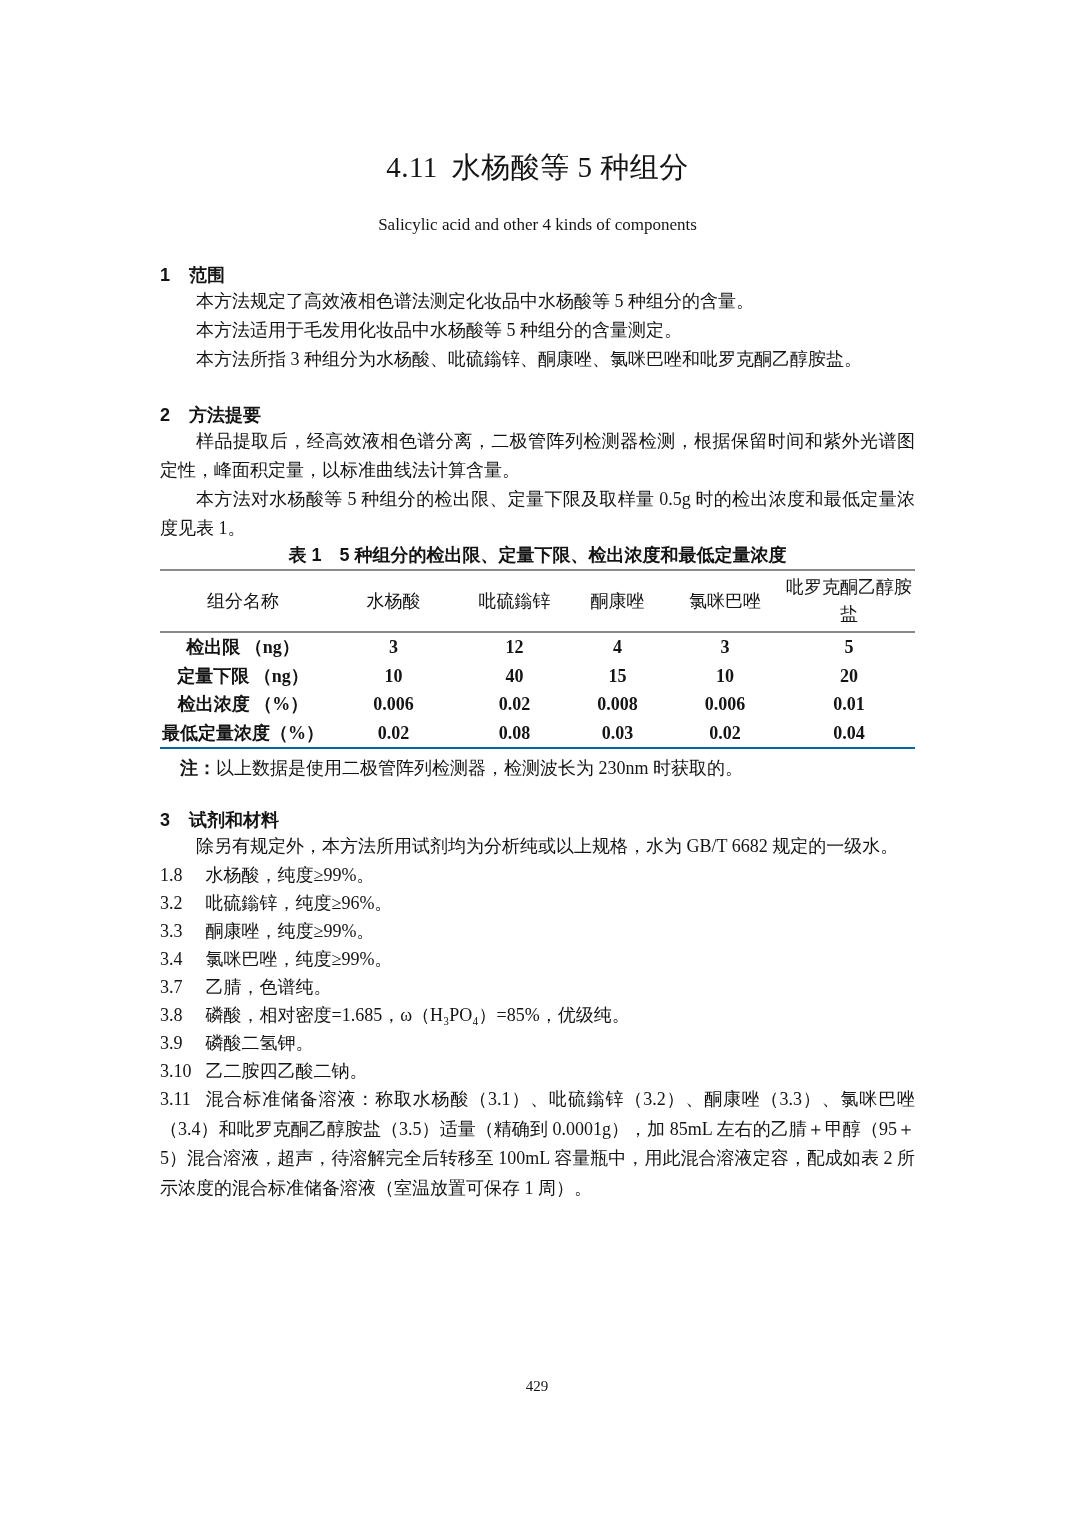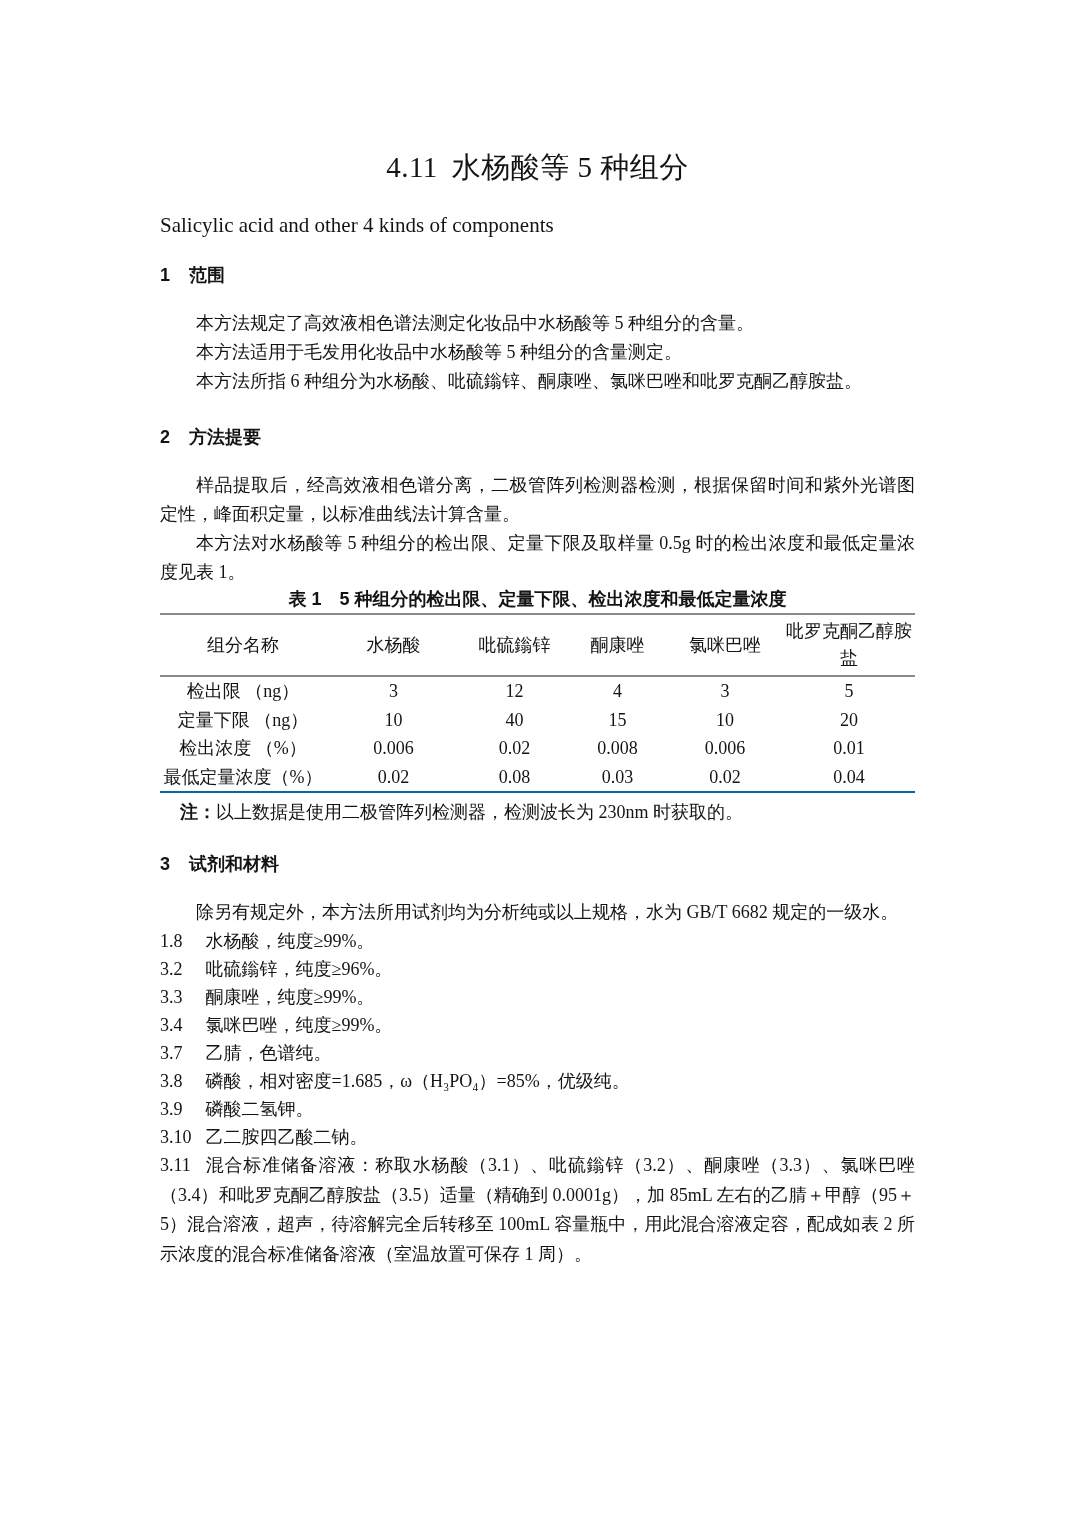--- a/index.html
+++ b/index.html
@@ -19,42 +19,42 @@
   }
   .title {
     font-size: 29px;
     text-align: center;
     letter-spacing: 0.5px;
     line-height: 38px;
     white-space: nowrap;
   }
   .title .tnum { margin-right: 14px; }
   .subtitle {
-    font-size: 21px;
-    text-align: left;
+    font-size: 17px;
+    text-align: center;
     margin-top: 28px;
     line-height: 22px;
   }
   .sec-heading {
     font-family: "Liberation Sans", "DejaVu Sans", sans-serif;
     font-weight: bold;
     font-size: 18px;
     line-height: 24px;
   }
   .sec-num { display: inline-block; margin-right: 19px; }
   .mt-h1 { margin-top: 27px; }
   .mt-h2 { margin-top: 29px; }
   .mt-h3 { margin-top: 26px; }
   p.body {
     font-size: 18px;
     line-height: 29px;
     margin: 0;
     text-align: justify;
   }
-  p.first { margin-top: 22px; }
+  p.first { }
   .indent { text-indent: 36px; }
   .tbl-caption {
     font-family: "Liberation Sans", "DejaVu Sans", sans-serif;
     font-weight: bold;
     font-size: 18px;
     text-align: center;
     line-height: 24px;
     margin-top: 0px;
   }
   table.t1 {
@@ -72,20 +72,21 @@
     text-align: center;
     vertical-align: middle;
     padding: 3px 2px;
     line-height: 27px;
   }
   table.t1 td {
     text-align: center;
     vertical-align: middle;
     padding: 0 2px;
     line-height: 28.5px;
+    font-weight: bold;
   }
   .note {
     font-size: 18px;
     line-height: 28px;
     margin: 5px 0 0 0;
     text-indent: 20px;
   }
   .note-label {
     font-family: "Liberation Sans", "DejaVu Sans", sans-serif;
     font-weight: bold;
@@ -115,21 +116,21 @@
     <span class="tnum">4.11</span><span>水杨酸等 5 种组分</span>
   </div>
 
   <div class="subtitle">Salicylic acid and other 4 kinds of components</div>
 
   <div class="sec-heading mt-h1">
     <span class="sec-num">1</span><span>范围</span>
   </div>
   <p class="body indent first">本方法规定了高效液相色谱法测定化妆品中水杨酸等 5 种组分的含量。</p>
   <p class="body indent">本方法适用于毛发用化妆品中水杨酸等 5 种组分的含量测定。</p>
-  <p class="body indent">本方法所指 6 种组分为水杨酸、吡硫鎓锌、酮康唑、氯咪巴唑和吡罗克酮乙醇胺盐。</p>
+  <p class="body indent">本方法所指 3 种组分为水杨酸、吡硫鎓锌、酮康唑、氯咪巴唑和吡罗克酮乙醇胺盐。</p>
 
   <div class="sec-heading mt-h2">
     <span class="sec-num">2</span><span>方法提要</span>
   </div>
   <p class="body indent first">样品提取后，经高效液相色谱分离，二极管阵列检测器检测，根据保留时间和紫外光谱图定性，峰面积定量，以标准曲线法计算含量。</p>
   <p class="body indent">本方法对水杨酸等 5 种组分的检出限、定量下限及取样量 0.5g 时的检出浓度和最低定量浓度见表 1。</p>
 
   <div class="tbl-caption">表 1　5 种组分的检出限、定量下限、检出浓度和最低定量浓度</div>
   <table class="t1">
     <colgroup>
@@ -198,14 +199,15 @@
   <div class="item"><span class="inum">3.2</span><span>吡硫鎓锌，纯度≥96%。</span></div>
   <div class="item"><span class="inum">3.3</span><span>酮康唑，纯度≥99%。</span></div>
   <div class="item"><span class="inum">3.4</span><span>氯咪巴唑，纯度≥99%。</span></div>
   <div class="item"><span class="inum">3.7</span><span>乙腈，色谱纯。</span></div>
   <div class="item"><span class="inum">3.8</span><span>磷酸，相对密度=1.685，ω（H₃PO₄）=85%，优级纯。</span></div>
   <div class="item"><span class="inum">3.9</span><span>磷酸二氢钾。</span></div>
   <div class="item"><span class="inum inum-sm">3.10</span><span>乙二胺四乙酸二钠。</span></div>
 
   <p class="body item-para"><span class="inum inum-sm">3.11</span><span>混合标准储备溶液：称取水杨酸（3.1）、吡硫鎓锌（3.2）、酮康唑（3.3）、氯咪巴唑（3.4）和吡罗克酮乙醇胺盐（3.5）适量（精确到 0.0001g），加 85mL 左右的乙腈＋甲醇（95＋5）混合溶液，超声，待溶解完全后转移至 100mL 容量瓶中，用此混合溶液定容，配成如表 2 所示浓度的混合标准储备溶液（室温放置可保存 1 周）。</span></p>
 
+  <div class="footer">429</div>
 
 </div>
 
 </body></html>

